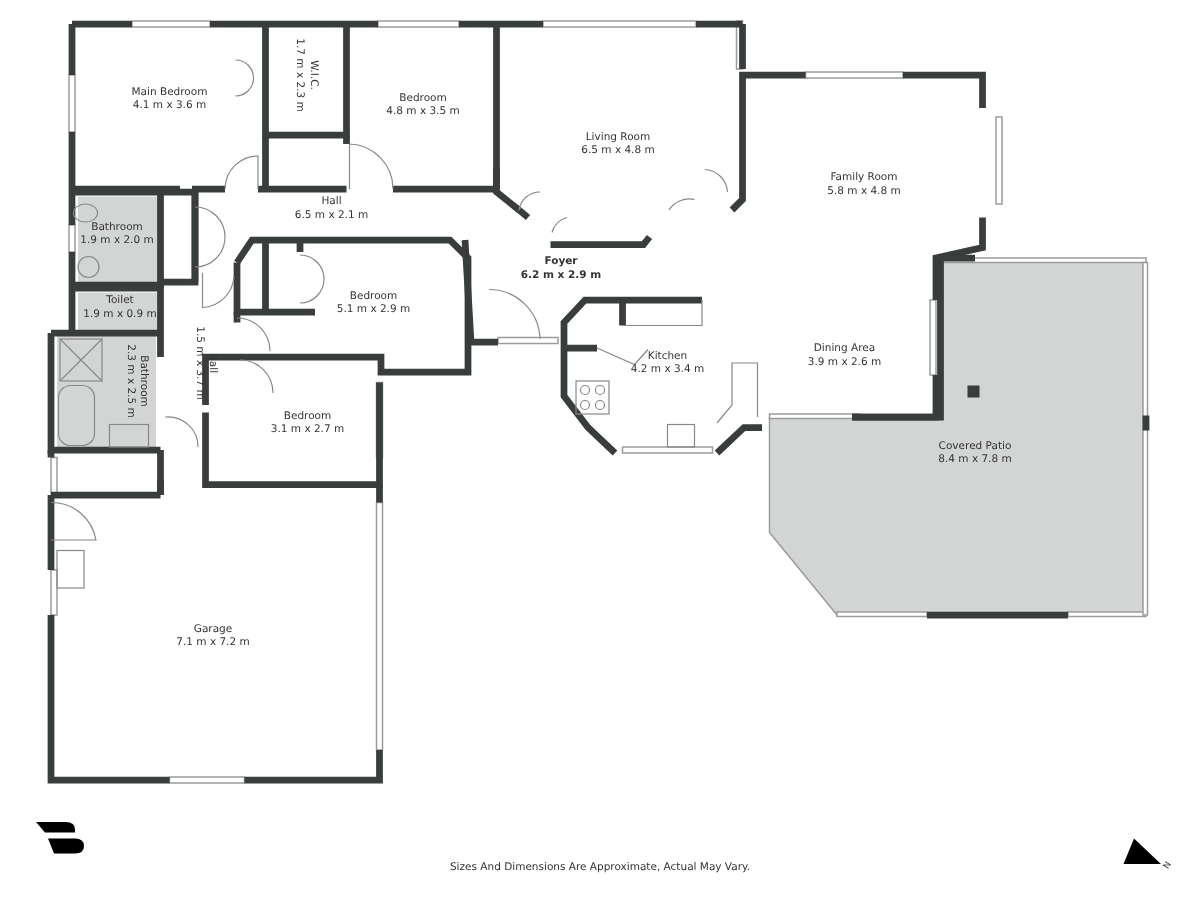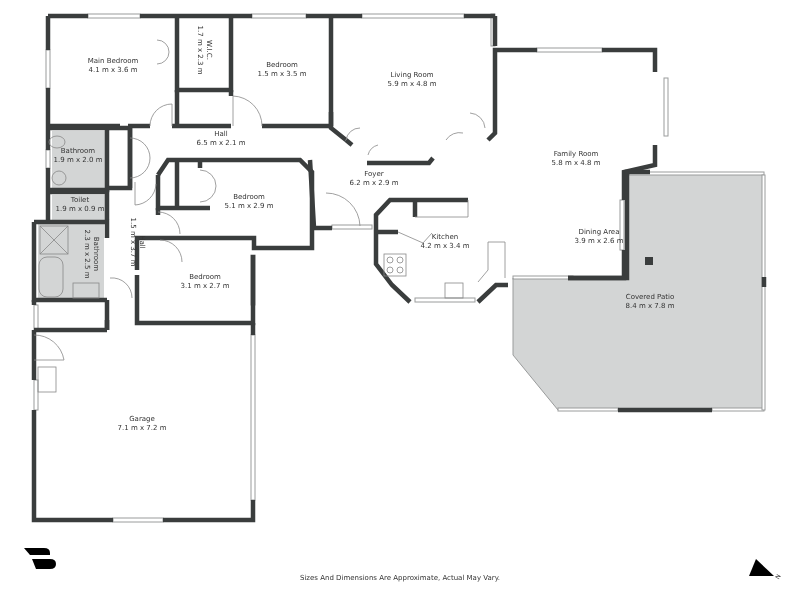--- a/index.html
+++ b/index.html
@@ -161,51 +161,51 @@
 <div class="lbl" style="left:113px;top:66px;">
   <div>Main Bedroom</div>
   <div>4.1 m x 3.6 m</div>
 </div>
 <div class="lbl vert" style="left:204px;top:50px;">
   <div>W.I.C.</div>
   <div>1.7 m x 2.3 m</div>
 </div>
 <div class="lbl" style="left:282px;top:70px;">
   <div>Bedroom</div>
-  <div>1.5 m x 3.5 m</div>
-</div>
-<div class="lbl" style="left:412px;top:80px;">
+  <div>4.8 m x 3.5 m</div>
+</div>
+<div class="lbl" style="left:412px;top:96px;">
   <div>Living Room</div>
-  <div>5.9 m x 4.8 m</div>
-</div>
-<div class="lbl" style="left:576px;top:123px;margin-top:36px;">
+  <div>6.5 m x 4.8 m</div>
+</div>
+<div class="lbl" style="left:576px;top:123px;">
   <div>Family Room</div>
   <div>5.8 m x 4.8 m</div>
 </div>
 <div class="lbl" style="left:221px;top:139px;">
   <div>Hall</div>
   <div>6.5 m x 2.1 m</div>
 </div>
 <div class="lbl" style="left:78px;top:156px;">
   <div>Bathroom</div>
   <div>1.9 m x 2.0 m</div>
 </div>
-<div class="lbl" style="left:374px;top:179px;">
+<div class="lbl" style="left:374px;top:179px;font-weight:bold;">
   <div>Foyer</div>
   <div>6.2 m x 2.9 m</div>
 </div>
 <div class="lbl" style="left:249px;top:202px;">
   <div>Bedroom</div>
   <div>5.1 m x 2.9 m</div>
 </div>
 <div class="lbl" style="left:80px;top:205px;">
   <div>Toilet</div>
   <div>1.9 m x 0.9 m</div>
 </div>
-<div class="lbl" style="left:563px;top:237px;margin-left:36px;">
+<div class="lbl" style="left:563px;top:237px;">
   <div>Dining Area</div>
   <div>3.9 m x 2.6 m</div>
 </div>
 <div class="lbl" style="left:445px;top:242px;text-align:center;">
   <div>Kitchen</div>
   <div>4.2 m x 3.4 m</div>
 </div>
 <div class="lbl vert" style="left:91px;top:254px;">
   <div>Bathroom</div>
   <div>2.3 m x 2.5 m</div>

